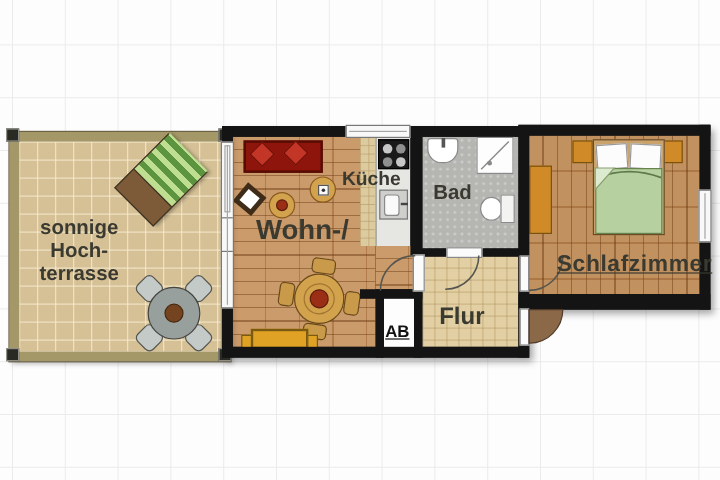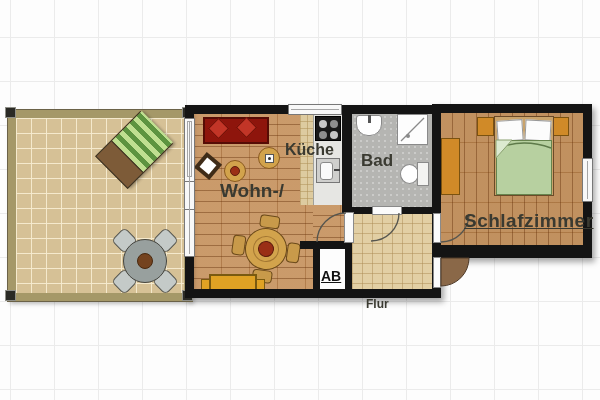--- a/index.html
+++ b/index.html
@@ -58,20 +58,25 @@
 
   <div class="furn" style="left:118px;top:234px;width:54px;height:54px;">
     <div class="abs" style="left:-3px;top:-3px;width:19px;height:19px;background:#c4cac8;border:1px solid #55554f;border-radius:5px;transform:rotate(45deg);"></div>
     <div class="abs" style="left:38px;top:-3px;width:19px;height:19px;background:#c4cac8;border:1px solid #55554f;border-radius:5px;transform:rotate(45deg);"></div>
     <div class="abs" style="left:-3px;top:38px;width:19px;height:19px;background:#c4cac8;border:1px solid #55554f;border-radius:5px;transform:rotate(45deg);"></div>
     <div class="abs" style="left:38px;top:38px;width:19px;height:19px;background:#c4cac8;border:1px solid #55554f;border-radius:5px;transform:rotate(45deg);"></div>
     <div class="abs" style="left:5px;top:5px;width:44px;height:44px;background:#98a09e;border:1px solid #45453f;border-radius:50%;"></div>
     <div class="abs" style="left:19px;top:19px;width:16px;height:16px;background:#74431f;border:1px solid #49290f;border-radius:50%;"></div>
   </div>
 
+  <div class="label" style="left:18px;top:180px;width:96px;text-align:center;font-size:17px;line-height:19px;">
+    <div>sonnige</div>
+    <div>Hoch-</div>
+    <div>terrasse</div>
+  </div>
 
   <div class="abs shadowed" style="left:185px;top:105px;width:256px;height:193px;background:#141414;z-index:4;"></div>
   <div class="abs shadowed" style="left:432px;top:104px;width:160px;height:154px;background:#141414;z-index:4;"></div>
 
   <div class="floor-wood" style="left:194px;top:114px;width:119px;height:175px;"></div>
   <div class="floor-wood" style="left:313px;top:205px;width:31px;height:36px;"></div>
   <div class="tile-small" style="left:300px;top:114px;width:13px;height:91px;"></div>
   <div class="abs" style="left:313px;top:114px;width:29px;height:91px;background:#e6e6e3;border-left:1px solid #a0a09a;z-index:6;"></div>
   <div class="floor-bath" style="left:352px;top:114px;width:80px;height:93px;"></div>
   <div class="tile-hall" style="left:352px;top:213px;width:80px;height:76px;"></div>
@@ -99,21 +104,21 @@
     <div class="abs" style="left:49px;top:18px;width:13px;height:20px;background:#c89a4a;border:1px solid #6b4a1a;border-radius:4px;"></div>
     <div class="abs" style="left:7px;top:7px;width:42px;height:42px;background:#d2a34c;border:1px solid #6b4a1a;border-radius:50%;"></div>
     <div class="abs" style="left:15px;top:15px;width:26px;height:26px;border:1px solid rgba(90,50,10,.4);border-radius:50%;"></div>
     <div class="abs" style="left:20px;top:20px;width:16px;height:16px;background:#9a2f16;border:1px solid #5e1d0e;border-radius:50%;"></div>
   </div>
 
   <div class="furn" style="left:209px;top:274px;width:48px;height:17px;background:#e0a224;border:2px solid #7a5a10;"></div>
   <div class="furn" style="left:201px;top:279px;width:9px;height:12px;background:#e0a224;border:1px solid #7a5a10;"></div>
   <div class="furn" style="left:256px;top:279px;width:9px;height:12px;background:#e0a224;border:1px solid #7a5a10;"></div>
 
-  <div class="label" style="left:196px;top:181px;width:112px;text-align:center;font-size:19px;line-height:20px;">
+  <div class="label" style="left:196px;top:181px;width:112px;text-align:center;font-size:23px;line-height:20px;">
     <div>Wohn-/</div>
   </div>
 
   <div class="furn" style="left:315px;top:116px;width:26px;height:25px;background:#191919;border:1px solid #000;">
     <div class="abs" style="left:3px;top:3px;width:8px;height:8px;background:#c7c7c7;border-radius:50%;"></div>
     <div class="abs" style="left:14px;top:3px;width:8px;height:8px;background:#8f8f8f;border-radius:50%;"></div>
     <div class="abs" style="left:3px;top:14px;width:8px;height:8px;background:#8f8f8f;border-radius:50%;"></div>
     <div class="abs" style="left:14px;top:14px;width:8px;height:8px;background:#c7c7c7;border-radius:50%;"></div>
   </div>
   <div class="furn" style="left:316px;top:158px;width:24px;height:25px;background:#cfcfcd;border:1px solid #777;">
@@ -123,21 +128,21 @@
   <div class="label" style="left:285px;top:141px;font-size:16px;">Küche</div>
 
   <div class="furn" style="left:356px;top:115px;width:26px;height:21px;background:#fff;border:1px solid #8a8a8a;border-radius:3px 3px 12px 12px;">
     <div class="abs" style="left:11px;top:-1px;width:3px;height:8px;background:#555;"></div>
   </div>
   <div class="furn" style="left:397px;top:114px;width:31px;height:31px;background:#fdfdfd;border:1px solid #8a8a8a;"></div>
   <div class="furn" style="left:400px;top:164px;width:19px;height:20px;background:#fff;border:1px solid #8a8a8a;border-radius:50%;"></div>
   <div class="furn" style="left:417px;top:162px;width:12px;height:24px;background:#f3f3f1;border:1px solid #8a8a8a;"></div>
   <div class="label" style="left:361px;top:151px;font-size:17px;">Bad</div>
 
-  <div class="label" style="left:366px;top:253px;font-size:12px;margin-top:44px;">Flur</div>
+  <div class="label" style="left:366px;top:253px;font-size:20px;">Flur</div>
   <div class="abs" style="left:320px;top:249px;width:25px;height:40px;background:#fdfdfd;z-index:21;"></div>
   <div class="label" style="left:321px;top:268px;font-size:14px;color:#111;z-index:51;text-decoration:underline;">AB</div>
 
   <div class="furn" style="left:441px;top:138px;width:19px;height:57px;background:#d08a28;border:1px solid #7a5210;"></div>
   <div class="furn" style="left:477px;top:117px;width:17px;height:19px;background:#d08a28;border:1px solid #7a5210;"></div>
   <div class="furn" style="left:552px;top:117px;width:17px;height:19px;background:#d08a28;border:1px solid #7a5210;"></div>
   <div class="furn" style="left:494px;top:116px;width:60px;height:80px;background:#c9a36b;border:1px solid #6b4a28;">
     <div class="abs" style="left:2px;top:3px;width:26px;height:21px;background:#fcfcfc;border:1px solid #999;transform:rotate(-4deg);"></div>
     <div class="abs" style="left:30px;top:3px;width:26px;height:21px;background:#fcfcfc;border:1px solid #999;transform:rotate(3deg);"></div>
     <div class="abs" style="left:1px;top:23px;width:56px;height:55px;background:#b7d0a0;border:1px solid #67844e;"></div>

